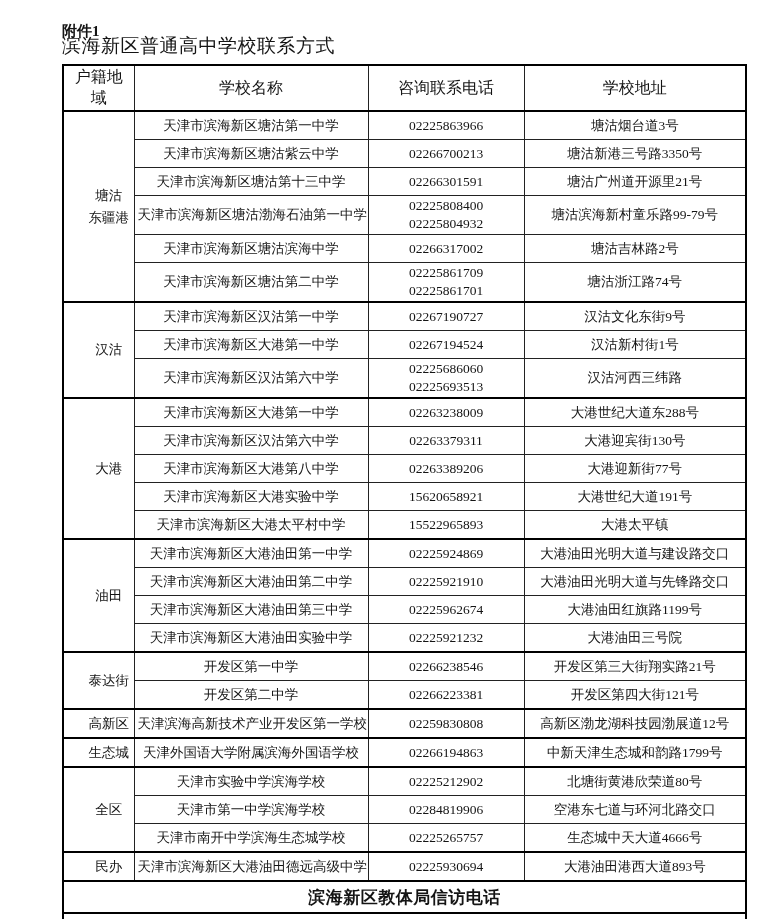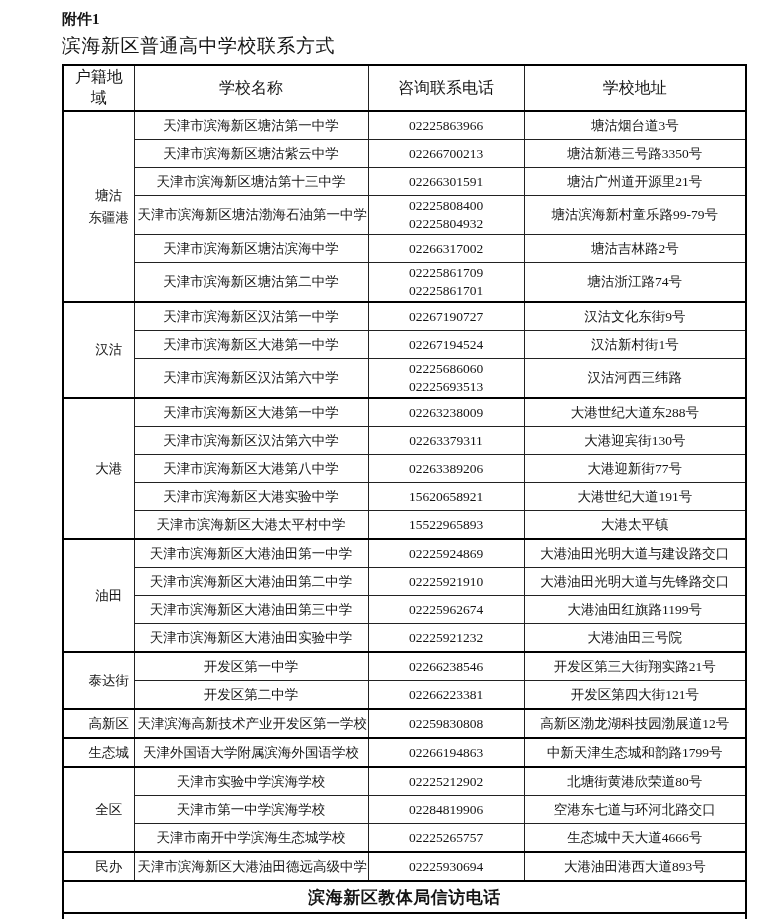--- a/index.html
+++ b/index.html
@@ -12,21 +12,21 @@
   .page {
     position: relative;
     width: 783px;
     height: 919px;
     background: #ffffff;
     overflow: hidden;
   }
   .attachment {
     position: absolute;
     left: 62px;
-    top: 10px;
+    top: 22px;
     font-weight: bold;
     font-size: 15px;
   }
   .title {
     position: absolute;
     left: 62px;
     top: 33px;
     width: 683px;
     font-weight: normal;
     font-size: 19px;

